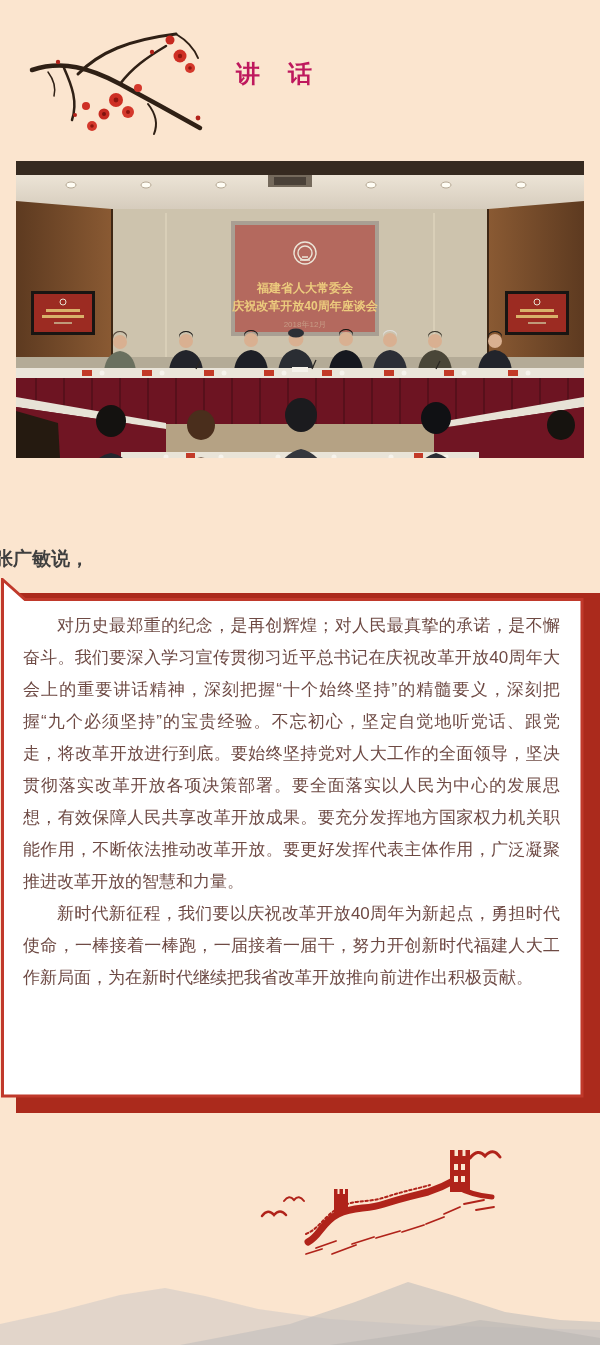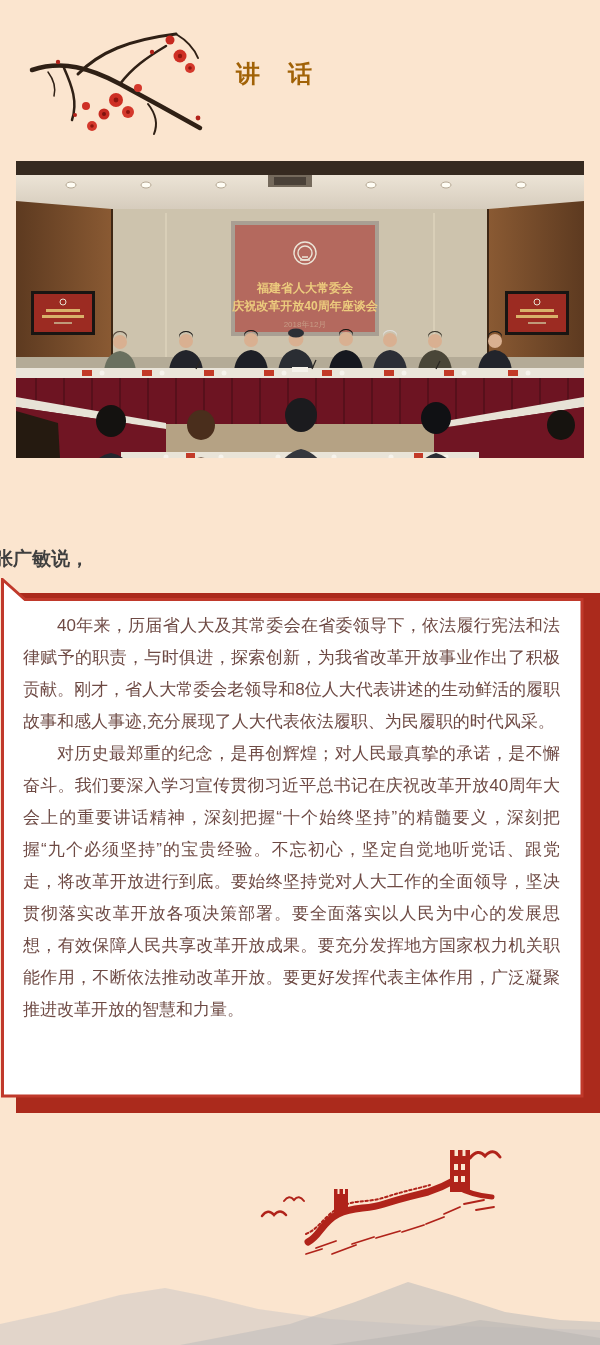--- a/index.html
+++ b/index.html
@@ -1,21 +1,21 @@
 <!DOCTYPE html>
 <html><head>
 <meta charset="utf-8">
 <style>
   html,body{margin:0;padding:0;}
   body{width:600px;height:1345px;position:relative;overflow:hidden;
        background:#fbe5cf;font-family:"Liberation Sans","DejaVu Sans",sans-serif;}
   .abs{position:absolute;}
 
   
-  .page-title{left:236px;top:58px;font-size:24px;font-weight:bold;color:#a16207;
+  .page-title{left:236px;top:58px;font-size:24px;font-weight:bold;color:#be185d;
               letter-spacing:2px;white-space:pre;}
 
   
   .photo{left:16px;top:161px;width:568px;height:297px;overflow:hidden;}
 
   
   .speaker{left:-6px;top:546px;font-size:19px;font-weight:bold;color:#3f3f3f;white-space:nowrap;}
 
   
   .quote-shadow{left:16px;top:593px;width:584px;height:520px;background:#ab2a1c;}
@@ -293,22 +293,22 @@
 </svg>
 </div>
 
 <div class="abs speaker">张广敏说，</div>
 
 <div class="abs quote-shadow"></div>
 <svg class="abs quote-border" width="583" height="520" viewBox="0 0 583 520">
   <polygon points="1.5,1.5 24,21.5 581,21.5 581,518 1.5,518" fill="#ffffff" stroke="#c0392b" stroke-width="3"></polygon>
 </svg>
 <div class="abs quote-text">
-  <p>40年来，历届省人大及其常委会在省委领导下，依法履行宪法和法律赋予的职责，与时俱进，探索创新，为我省改革开放事业作出了积极贡献。刚才，省人大常委会老领导和8位人大代表讲述的生动鲜活的履职故事和感人事迹,充分展现了人大代表依法履职、为民履职的时代风采。</p>
   <p>对历史最郑重的纪念，是再创辉煌；对人民最真挚的承诺，是不懈奋斗。我们要深入学习宣传贯彻习近平总书记在庆祝改革开放40周年大会上的重要讲话精神，深刻把握“十个始终坚持”的精髓要义，深刻把握“九个必须坚持”的宝贵经验。不忘初心，坚定自觉地听党话、跟党走，将改革开放进行到底。要始终坚持党对人大工作的全面领导，坚决贯彻落实改革开放各项决策部署。要全面落实以人民为中心的发展思想，有效保障人民共享改革开放成果。要充分发挥地方国家权力机关职能作用，不断依法推动改革开放。要更好发挥代表主体作用，广泛凝聚推进改革开放的智慧和力量。</p>
+  <p>新时代新征程，我们要以庆祝改革开放40周年为新起点，勇担时代使命，一棒接着一棒跑，一届接着一届干，努力开创新时代福建人大工作新局面，为在新时代继续把我省改革开放推向前进作出积极贡献。</p>
 </div>
 
 <svg class="abs wall-art" width="260" height="118" viewBox="0 0 260 118">
   <g stroke="#b0231a" fill="none" stroke-linecap="round">
     <path d="M14,70 q6,-8 12,-1 q6,-7 12,0" stroke-width="2.5"></path>
     <path d="M36,55 q5,-7 10,-1 q5,-6 10,1" stroke-width="2"></path>
     <path d="M222,12 q8,-10 15,-2 q8,-9 15,1" stroke-width="3"></path>
     <path d="M60,96 C72,90 74,76 90,68 C106,60 118,64 136,58 C154,52 164,50 180,46 C192,42 200,38 207,34" stroke-width="7"></path>
     <path d="M58,88 C72,82 76,70 92,61 C108,53 120,57 138,51 C156,45 168,43 182,39" stroke-width="2" stroke-dasharray="2.5,2.5"></path>
     <path d="M207,40 C218,46 230,50 244,51" stroke-width="5"></path>

